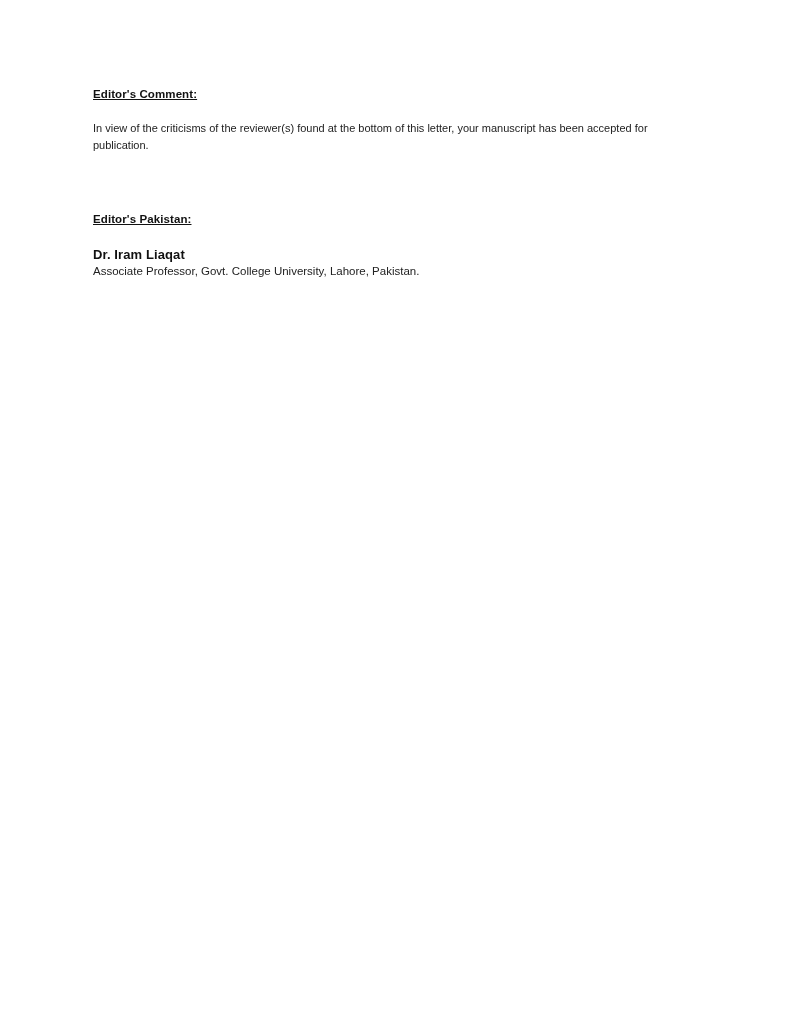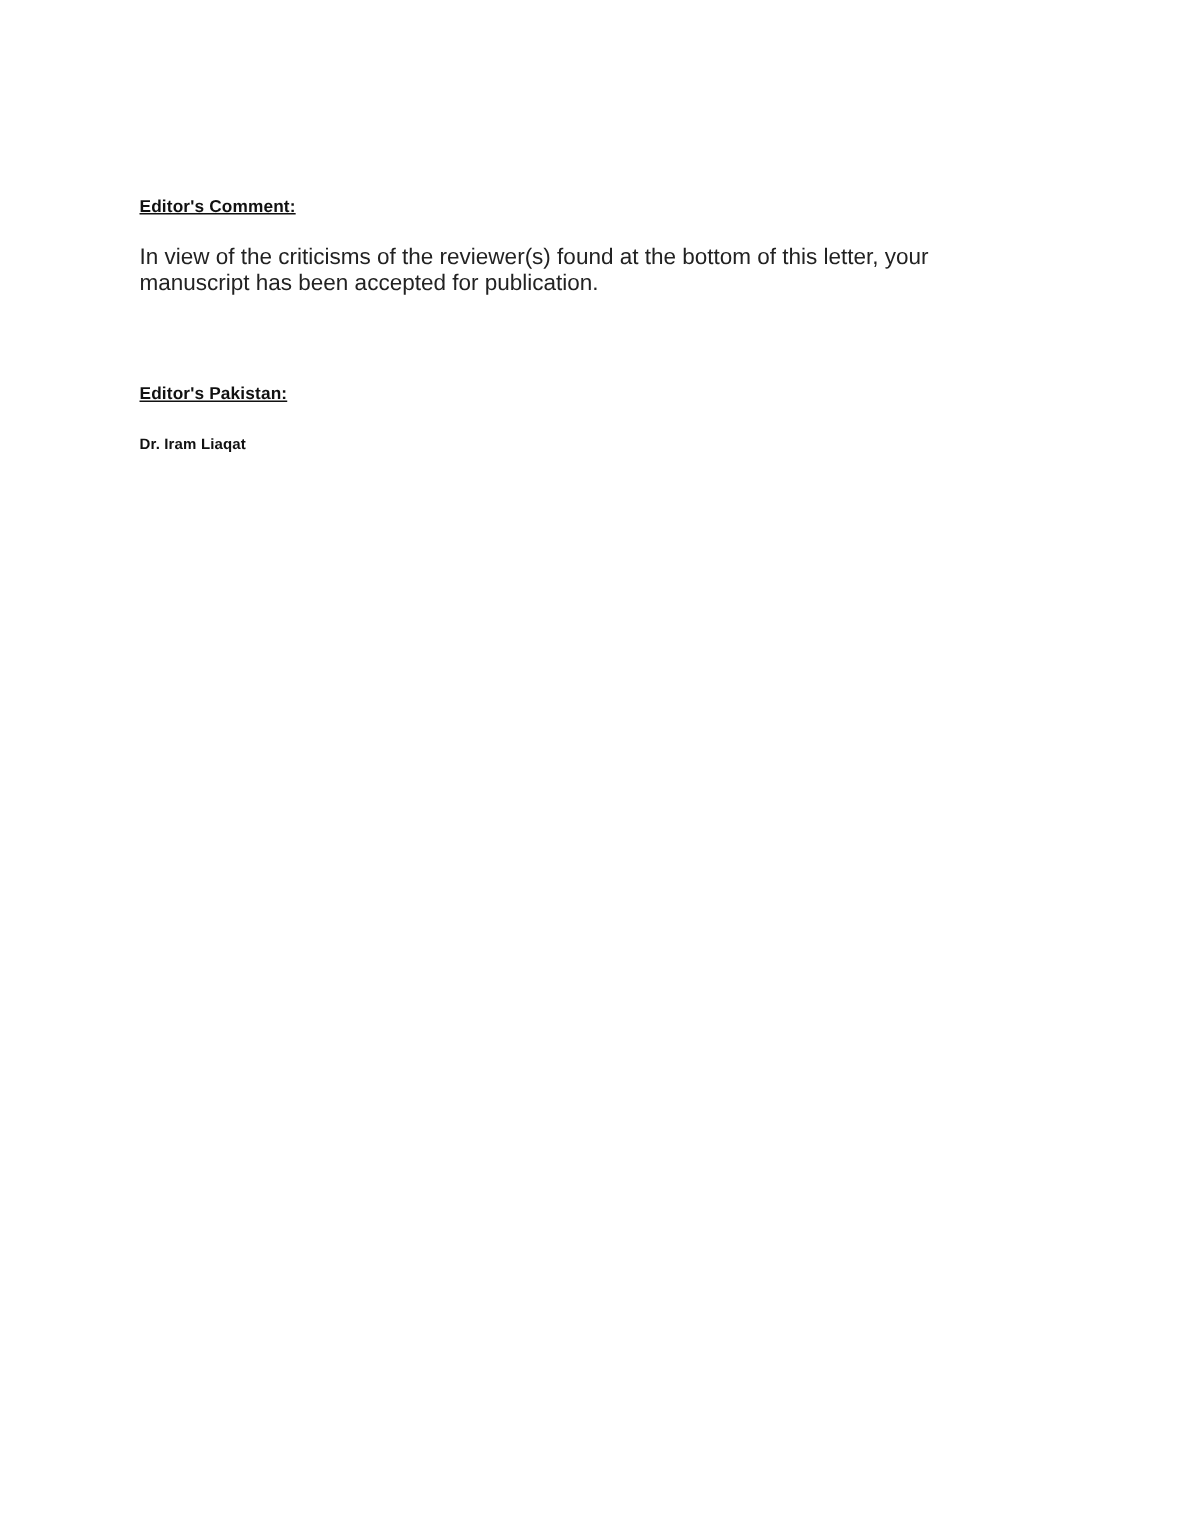--- a/index.html
+++ b/index.html
@@ -14,48 +14,47 @@
     color: #1a1a1a;
     -webkit-font-smoothing: antialiased;
   }
   .page {
     position: relative;
     width: 791px;
     height: 900px;
     background: #ffffff;
     box-sizing: border-box;
     overflow: hidden;
-    margin-top: 44px;
   }
   .content {
     position: absolute;
     left: 93px;
     top: 88px;
     width: 600px;
   }
   .section-heading {
     font-size: 11.5px;
     font-weight: bold;
     text-decoration: underline;
     letter-spacing: 0.1px;
     margin: 0;
     color: #111111;
   }
   .body-text {
-    font-size: 15px;
+    font-size: 11px;
     line-height: 16.5px;
     margin: 0;
     color: #222222;
     max-width: 582px;
   }
   .gap-after-comment-heading { height: 20px; }
   .gap-after-comment-body { height: 60px; }
   .gap-after-details-heading { height: 22px; }
   .name-line {
-    font-size: 10px;
+    font-size: 13px;
     font-weight: bold;
     margin: 0;
     color: #111111;
     letter-spacing: 0.1px;
   }
   .affiliation-line {
     font-size: 11.5px;
     line-height: 16px;
     margin: 1px 0 0 0;
     color: #222222;
@@ -74,15 +73,16 @@
     <p class="body-text">In view of the criticisms of the reviewer(s) found at the bottom of this letter, your manuscript has been accepted for publication.</p>
 
     <div class="gap-after-comment-body"></div>
 
     <p class="section-heading">Editor's Pakistan:</p>
 
     <div class="gap-after-details-heading"></div>
 
     <p class="name-line">Dr. Iram Liaqat</p>
 
+    <p class="affiliation-line">Associate Professor, Govt. College University, Lahore, Pakistan.</p>
 
   </div>
 </div>
 
 </body></html>

